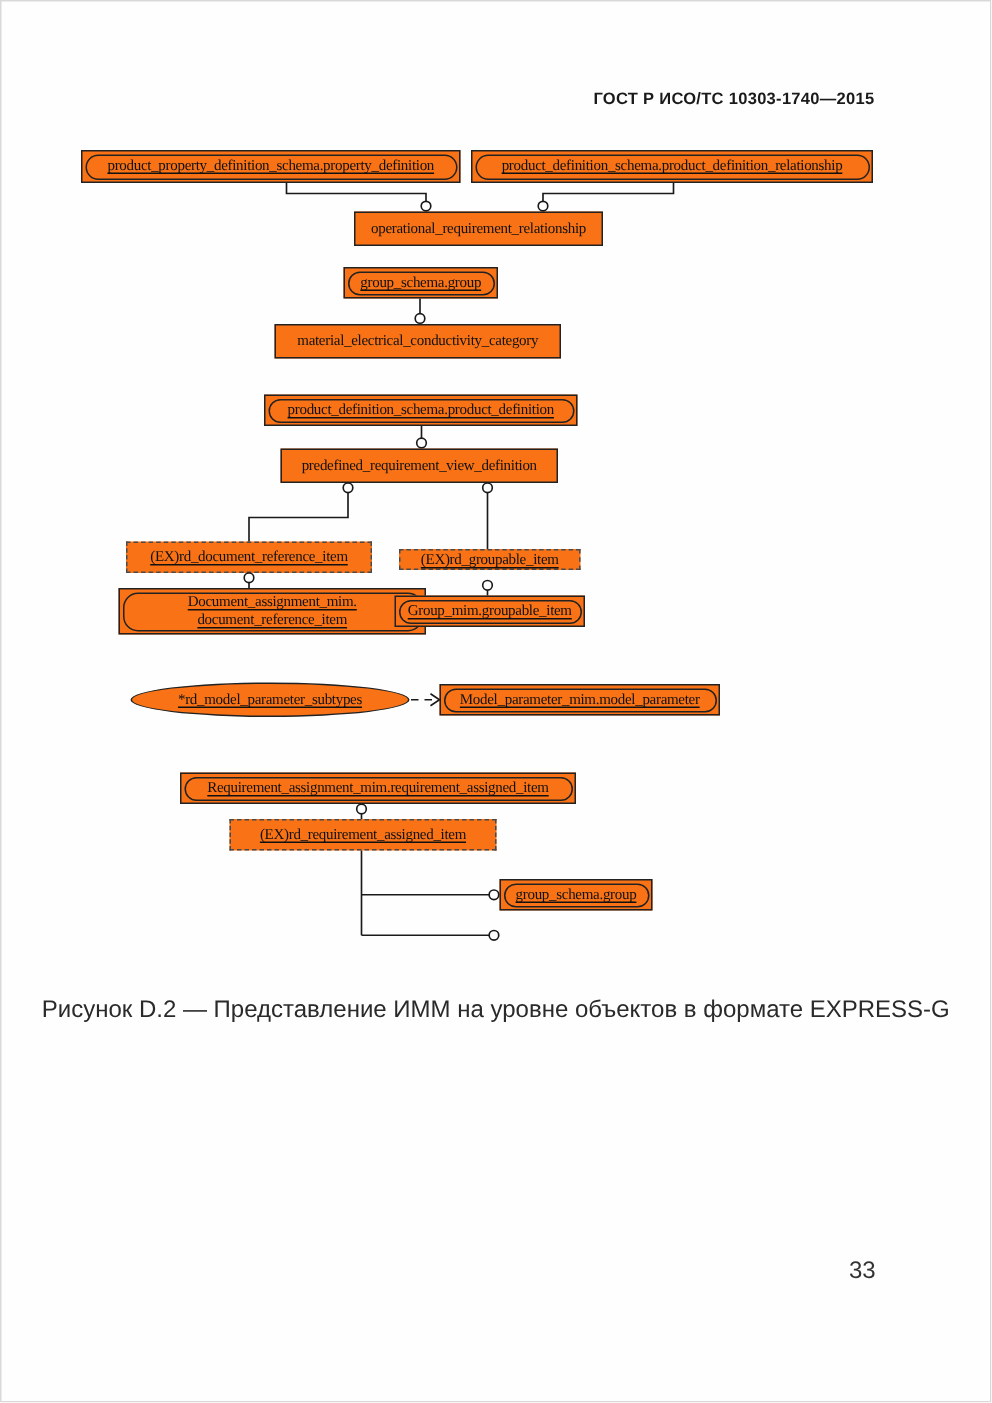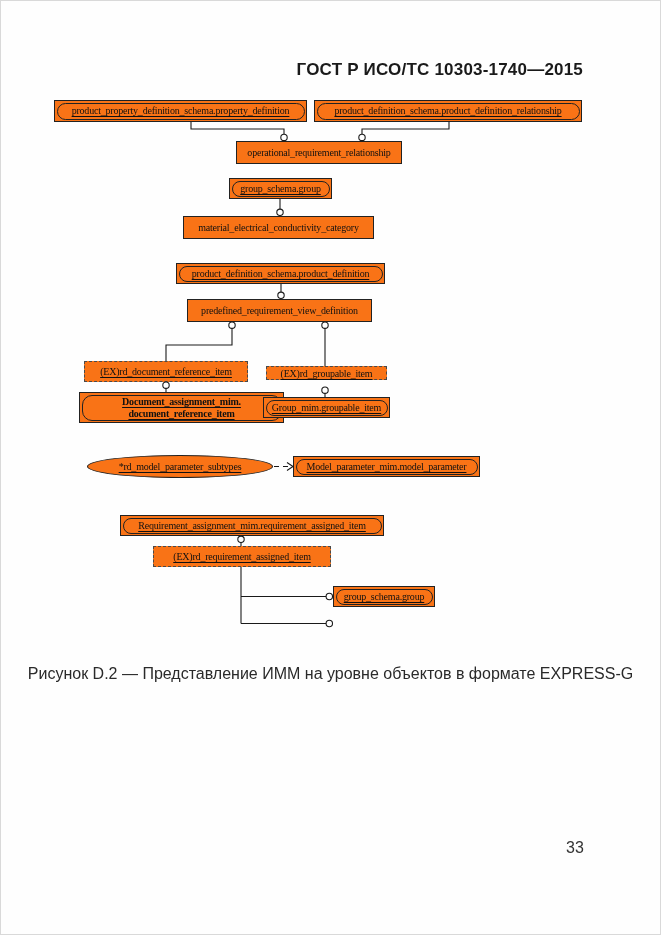--- a/index.html
+++ b/index.html
@@ -4,21 +4,21 @@
 <style>
   html,body{margin:0;padding:0;background:#ffffff;}
   .page{
     position:relative;width:661px;height:935px;box-sizing:border-box;
     background:#fefefe;border:1px solid #d9d9d9;overflow:hidden;
     font-family:"Liberation Serif",serif;color:#111;
   }
   .hdr{
     position:absolute;top:59px;right:77px;
     font-family:"Liberation Sans",sans-serif;font-weight:bold;
-    font-size:17px;color:#1a1a1a;letter-spacing:.2px;
+    font-size:11px;color:#1a1a1a;letter-spacing:.2px;
   }
   .node{
     position:absolute;box-sizing:border-box;background:#f97316;
     display:flex;align-items:center;justify-content:center;
     font-size:10px;white-space:nowrap;
   }
   .node span{letter-spacing:-0.2px;}
   .entity{border:1.2px solid #222;}
   .schemaref{border:1px solid #222;padding:1.5px;display:block;}
   .schemaref .pill{
@@ -84,21 +84,21 @@
   </div>
 
   <div class="node dashedbox" style="left:83px;top:360px;width:164px;height:21px;">
     <span class="u">(EX)rd_document_reference_item</span>
   </div>
 
   <div class="node dashedbox" style="left:265px;top:365px;width:121px;height:14px;align-items:flex-end;">
     <span class="u">(EX)rd_groupable_item</span>
   </div>
 
-  <div class="node schemaref" style="left:78px;top:391px;width:205px;height:31px;font-weight:bold;">
+  <div class="node schemaref" style="left:78px;top:391px;width:205px;height:31px;">
     <div class="pill">
       <span class="u">Document_assignment_mim.</span>
       <span class="u">document_reference_item</span>
     </div>
   </div>
 
   <div class="node schemaref" style="left:262px;top:396px;width:127px;height:21px;">
     <div class="pill">
         <span class="u">Group_mim.groupable_item</span>
       </div>

